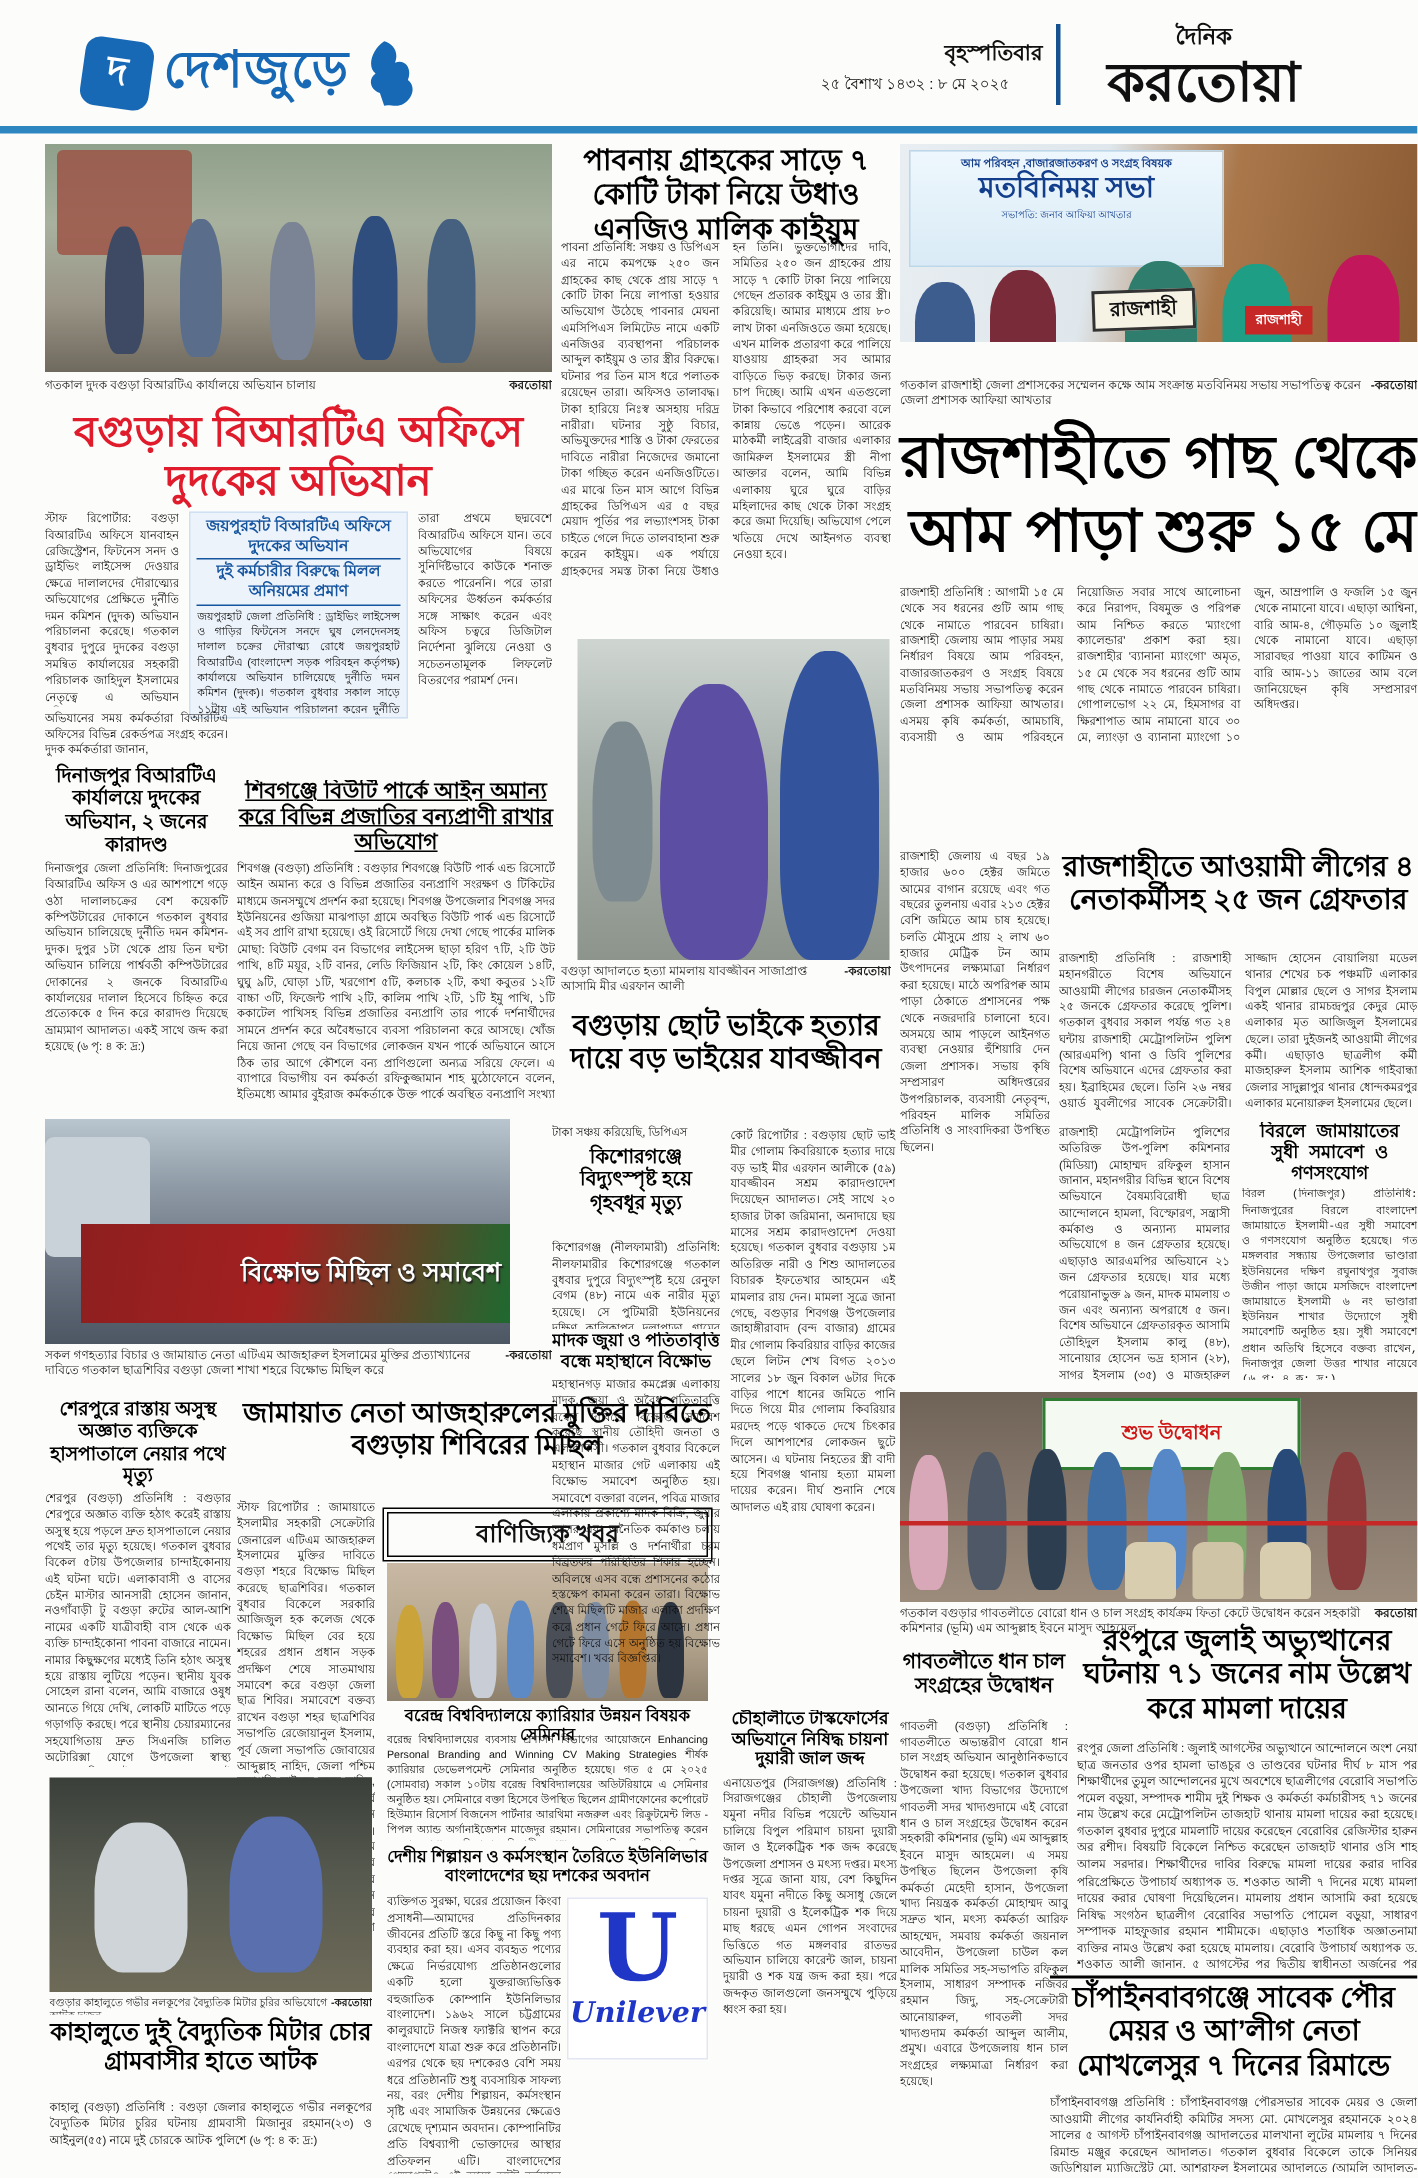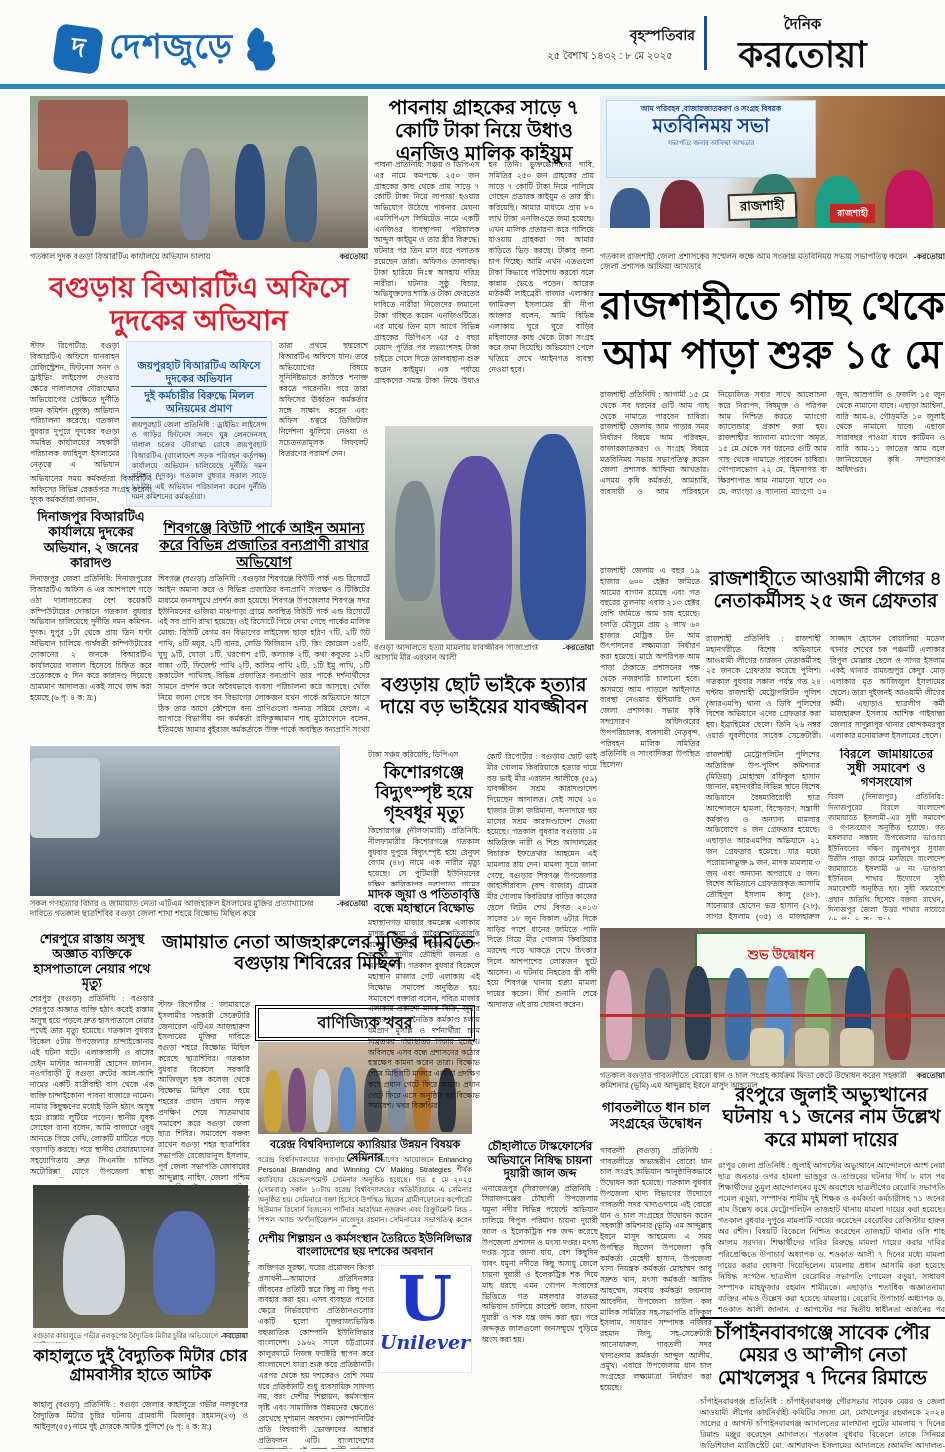--- a/index.html
+++ b/index.html
@@ -20,21 +20,21 @@
   
   .hl{font-weight:900;text-align:center;color:#000;line-height:1.18;}
   .hl-red{color:#e01b2b;}
   .body-text{font-size:7.6px;line-height:1.42;text-align:justify;overflow:hidden;}
   .cols2{column-count:2;column-gap:9px;}
   .cols3{column-count:3;column-gap:9px;}
   .caption{font-size:8px;line-height:1.3;color:#1b1b1b;overflow:hidden;}
   .caption .credit{float:right;font-weight:bold;}
   .photo{overflow:hidden;background:#b4ad9d;}
   .blob{position:absolute;border-radius:45% 45% 30% 30%;}
-  .inset-box{background:#edf3fb;border:1px solid #cfe0f2;padding:17px 4px;}
+  .inset-box{background:#edf3fb;border:1px solid #cfe0f2;padding:3px 4px;}
   .inset-head{color:#15549e;font-weight:bold;font-size:10.5px;text-align:center;
               border-bottom:1.5px solid #15549e;line-height:1.25;padding-bottom:1px;margin-bottom:2px;}
   .boxed-section{border:1.5px solid #000;outline:1px solid #000;outline-offset:2px;
                  display:flex;align-items:center;justify-content:center;
                  font-weight:900;font-size:16px;}
   .rule{background:#000;height:2px;}
   .banner-light{position:absolute;background:linear-gradient(180deg,#eef7fd,#d9ebf6);
                 border:1px solid #bcd6ea;text-align:center;padding:2px 4px;}
   .banner-green{position:absolute;background:#f4faf2;border:2px solid #2e7d32;text-align:center;padding:5px 4px;}
   .banner-redgreen{position:absolute;background:linear-gradient(100deg,#8e1f1f 0%,#a32020 45%,#1b6b30 100%);
@@ -103,20 +103,23 @@
   <div class="body-text" style="height:170px;">দিনাজপুর জেলা প্রতিনিধি: দিনাজপুরের বিআরটিএ অফিস ও এর আশপাশে গড়ে ওঠা দালালচক্রের বেশ কয়েকটি কম্পিউটারের দোকানে গতকাল বুধবার অভিযান চালিয়েছে দুর্নীতি দমন কমিশন-দুদক। দুপুর ১টা থেকে প্রায় তিন ঘণ্টা অভিযান চালিয়ে পার্শ্ববর্তী কম্পিউটারের দোকানের ২ জনকে বিআরটিএ কার্যালয়ের দালাল হিসেবে চিহ্নিত করে প্রত্যেককে ৫ দিন করে কারাদণ্ড দিয়েছে ভ্রাম্যমাণ আদালত। একই সাথে জব্দ করা হয়েছে (৬ পৃ: ৪ ক: দ্র:)</div>
 </div>
 
 <div class="abs" style="left:158px;top:520px;width:212px;height:216px;overflow:hidden;">
   <div class="hl" style="font-size:14.5px;text-decoration:underline;">শিবগঞ্জে বিউটি পার্কে আইন অমান্য করে বিভিন্ন প্রজাতির বন্যপ্রাণী রাখার অভিযোগ</div>
   <div class="body-text" style="margin-top:3px;height:168px;">শিবগঞ্জ (বগুড়া) প্রতিনিধি : বগুড়ার শিবগঞ্জে বিউটি পার্ক এন্ড রিসোর্টে আইন অমান্য করে ও বিভিন্ন প্রজাতির বন্যপ্রাণি সংরক্ষণ ও টিকিটের মাধ্যমে জনসম্মুখে প্রদর্শন করা হয়েছে। শিবগঞ্জ উপজেলার শিবগঞ্জ সদর ইউনিয়নের গুজিয়া মাঝপাড়া গ্রামে অবস্থিত বিউটি পার্ক এন্ড রিসোর্টে এই সব প্রাণি রাখা হয়েছে। ওই রিসোর্টে গিয়ে দেখা গেছে পার্কের মালিক মোছা: বিউটি বেগম বন বিভাগের লাইসেন্স ছাড়া হরিণ ৭টি, ২টি উট পাখি, ৪টি ময়ূর, ২টি বানর, লেডি ফিজিয়ান ২টি, কিং কোয়েল ১৪টি, ঘুঘু ৯টি, ঘোড়া ১টি, খরগোশ ৫টি, কলচাক ২টি, কথা কবুতর ১২টি বাচ্চা ৩টি, ফিজেন্ট পাখি ২টি, কালিম পাখি ২টি, ১টি ইমু পাখি, ১টি ককাটেল পাখিসহ বিভিন্ন প্রজাতির বন্যপ্রাণি তার পার্কে দর্শনার্থীদের সামনে প্রদর্শন করে অবৈধভাবে ব্যবসা পরিচালনা করে আসছে। খোঁজ নিয়ে জানা গেছে বন বিভাগের লোকজন যখন পার্কে অভিযানে আসে ঠিক তার আগে কৌশলে বন্য প্রাণিগুলো অন্যত্র সরিয়ে ফেলে। এ ব্যাপারে বিভাগীয় বন কর্মকর্তা রফিকুজ্জামান শাহ মুঠোফোনে বলেন, ইতিমধ্যে আমার বুইরাজ কর্মকর্তাকে উক্ত পার্কে অবস্থিত বন্যপ্রাণি সংখ্যা যাচাইবাছাই করার জন্য নির্দেশ প্রদান করা হয়েছে। এ ব্যাপারে বিউটি পার্ক এন্ড রিসোর্টের মালিক বিউটি বেগমের সাথে মুঠোফোনে যোগাযোগ করার চেষ্টা করা হলে তার ফোন বন্ধ পাওয়া যায়।</div>
 </div>
 
 <div class="abs photo" style="left:30px;top:746px;width:310px;height:150px;background:linear-gradient(180deg,#b9c6cf 0%,#8e9aa5 30%,#6d7785 60%,#4d5663 100%);">
   <div class="blob" style="left:0;top:12px;width:70px;height:80px;background:#c8d2d8;border-radius:6px;"></div>
+  <div class="banner-redgreen" style="left:24px;bottom:14px;width:270px;height:58px;">
+    <span style="font-size:17px;font-weight:900;line-height:1.15;text-shadow:1px 1px 1px #222;">বিক্ষোভ মিছিল ও সমাবেশ</span>
+  </div>
 </div>
 <div class="abs caption" style="left:30px;top:899px;width:338px;height:28px;">
   <span class="credit">-করতোয়া</span>
   <span>সকল গণহত্যার বিচার ও জামায়াত নেতা এটিএম আজহারুল ইসলামের মুক্তির প্রত্যাখ্যানের দাবিতে গতকাল ছাত্রশিবির বগুড়া জেলা শাখা শহরে বিক্ষোভ মিছিল করে</span>
 </div>
 
 <div class="abs" style="left:30px;top:932px;width:124px;height:246px;overflow:hidden;">
   <div class="hl" style="font-size:12.5px;">শেরপুরে রাস্তায় অসুস্থ অজ্ঞাত ব্যক্তিকে হাসপাতালে নেয়ার পথে মৃত্যু</div>
   <div class="body-text" style="margin-top:3px;height:185px;">শেরপুর (বগুড়া) প্রতিনিধি : বগুড়ার শেরপুরে অজ্ঞাত ব্যক্তি হঠাৎ করেই রাস্তায় অসুস্থ হয়ে পড়লে দ্রুত হাসপাতালে নেয়ার পথেই তার মৃত্যু হয়েছে। গতকাল বুধবার বিকেল ৫টায় উপজেলার চান্দাইকোনায় এই ঘটনা ঘটে। এলাকাবাসী ও বাসের চেইন মাস্টার আনসারী হোসেন জানান, নওগাঁবাড়ী টু বগুড়া রুটের আল-আশি নামের একটি যাত্রীবাহী বাস থেকে এক ব্যক্তি চান্দাইকোনা পাবনা বাজারে নামেন। নামার কিছুক্ষণের মধ্যেই তিনি হঠাৎ অসুস্থ হয়ে রাস্তায় লুটিয়ে পড়েন। স্থানীয় যুবক সোহেল রানা বলেন, আমি বাজারে ওষুধ আনতে গিয়ে দেখি, লোকটি মাটিতে পড়ে গড়াগড়ি করছে। পরে স্থানীয় চেয়ারম্যানের সহযোগিতায় দ্রুত সিএনজি চালিত অটোরিক্সা যোগে উপজেলা স্বাস্থ্য কমপ্লেক্সে নিয়ে যাই। সেখানে নেয়ার পথেই তার মৃত্যু হয়। কর্তব্যরত চিকিৎসক তাকে মৃত ঘোষণা করেন। তার পরিচয় শনাক্তে কাজ করছে পুলিশ।</div>
 </div>
@@ -170,21 +173,21 @@
 </div>
 <div class="abs caption" style="left:374px;top:643px;width:220px;height:26px;">
   <span class="credit">-করতোয়া</span>
   <span>বগুড়া আদালতে হত্যা মামলায় যাবজ্জীবন সাজাপ্রাপ্ত আসামি মীর এরফান আলী</span>
 </div>
 <div class="abs hl" style="left:374px;top:674px;width:220px;height:70px;font-size:19px;">বগুড়ায় ছোট ভাইকে হত্যার দায়ে বড় ভাইয়ের যাবজ্জীবন</div>
 <div class="abs body-text" style="left:487px;top:752px;width:110px;height:382px;">কোর্ট রিপোর্টার : বগুড়ায় ছোট ভাই মীর গোলাম কিবরিয়াকে হত্যার দায়ে বড় ভাই মীর এরফান আলীকে (৫৯) যাবজ্জীবন সশ্রম কারাদণ্ডাদেশ দিয়েছেন আদালত। সেই সাথে ২০ হাজার টাকা জরিমানা, অনাদায়ে ছয় মাসের সশ্রম কারাদণ্ডাদেশ দেওয়া হয়েছে। গতকাল বুধবার বগুড়ায় ১ম অতিরিক্ত নারী ও শিশু আদালতের বিচারক ইফতেখার আহমেন এই মামলার রায় দেন। মামলা সূত্রে জানা গেছে, বগুড়ার শিবগঞ্জ উপজেলার জাহাঙ্গীরাবাদ (বন্দ বাজার) গ্রামের মীর গোলাম কিবরিয়ার বাড়ির কাজের ছেলে লিটন শেখ বিগত ২০১৩ সালের ১৮ জুন বিকাল ৬টার দিকে বাড়ির পাশে ধানের জমিতে পানি দিতে গিয়ে মীর গোলাম কিবরিয়ার মরদেহ পড়ে থাকতে দেখে চিৎকার দিলে আশপাশের লোকজন ছুটে আসেন। এ ঘটনায় নিহতের স্ত্রী বাদী হয়ে শিবগঞ্জ থানায় হত্যা মামলা দায়ের করেন। দীর্ঘ শুনানি শেষে আদালত এই রায় ঘোষণা করেন।</div>
 
 <div class="abs" style="left:368px;top:750px;width:112px;height:136px;overflow:hidden;">
   <div class="lead-in" style="height:11px;overflow:hidden;">টাকা সঞ্চয় করিয়েছি, ডিপিএস</div>
-  <div class="hl" style="font-size:17px;margin:2px 0 3px;">কিশোরগঞ্জে বিদ্যুৎস্পৃষ্ট হয়ে গৃহবধূর মৃত্যু</div>
+  <div class="hl" style="font-size:13px;margin:2px 0 18px;">কিশোরগঞ্জে বিদ্যুৎস্পৃষ্ট হয়ে গৃহবধূর মৃত্যু</div>
   <div class="body-text" style="height:92px;">কিশোরগঞ্জ (নীলফামারী) প্রতিনিধি: নীলফামারীর কিশোরগঞ্জে গতকাল বুধবার দুপুরে বিদ্যুৎস্পৃষ্ট হয়ে রেনুফা বেগম (৪৮) নামে এক নারীর মৃত্যু হয়েছে। সে পুটিমারী ইউনিয়নের দক্ষিণ কালিকাপুর দলাপাড়া গ্রামের অনিছার রহমানের স্ত্রী। থানা সূত্র জানায়, গতকাল বুধবার দুপুরে রাইস কুকারে চাল দিয়ে পরিবারের অন্যান্য কাজ শেষে রেনুফা বেগম ভাত হয়েছে কিনা দেখতে রাইস কুকারে হাত দেন। এসময় তিনি বিদ্যুৎস্পৃষ্ট হয়ে চিৎকার দিলে পরিবারের লোকজন এসে মেইনসুইচ বন্ধ করে তাকে উদ্ধার করে। পরে তাকে কিশোরগঞ্জ উপজেলা স্বাস্থ্য কমপ্লেক্সে নিয়ে গেলে কর্তব্যরত চিকিৎসক তাকে মৃত ঘোষণা করেন।</div>
 </div>
 
 <div class="abs" style="left:368px;top:888px;width:112px;height:338px;overflow:hidden;">
   <div class="hl" style="font-size:11.5px;margin-bottom:3px;">মাদক জুয়া ও পতিতাবৃত্তি বন্ধে মহাস্থানে বিক্ষোভ</div>
   <div class="body-text" style="height:300px;">মহাস্থানগড় মাজার কমপ্লেক্স এলাকায় মাদক, জুয়া ও অবৈধ পতিতাবৃত্তি বন্ধের দাবিতে বিক্ষোভ সমাবেশ করেছে স্থানীয় তৌহিদী জনতা ও এলাকাবাসী। গতকাল বুধবার বিকেলে মহাস্থান মাজার গেট এলাকায় এই বিক্ষোভ সমাবেশ অনুষ্ঠিত হয়। সমাবেশে বক্তারা বলেন, পবিত্র মাজার এলাকায় প্রকাশ্যে মাদক বিক্রি, জুয়ার আসর এবং অনৈতিক কর্মকাণ্ড চলায় ধর্মপ্রাণ মুসল্লি ও দর্শনার্থীরা চরম বিব্রতকর পরিস্থিতির শিকার হচ্ছেন। অবিলম্বে এসব বন্ধে প্রশাসনের কঠোর হস্তক্ষেপ কামনা করেন তারা। বিক্ষোভ শেষে মিছিলটি মাজার এলাকা প্রদক্ষিণ করে প্রধান গেটে ফিরে আসে। প্রধান গেটে ফিরে এসে অনুষ্ঠিত হয় বিক্ষোভ সমাবেশ। খবর বিজ্ঞপ্তির।</div>
 </div>
 
 <div class="abs" style="left:482px;top:1140px;width:116px;height:310px;overflow:hidden;">
   <div class="hl" style="font-size:11.5px;margin-bottom:3px;">চৌহালীতে টাস্কফোর্সের অভিযানে নিষিদ্ধ চায়না দুয়ারী জাল জব্দ</div>
@@ -203,25 +206,25 @@
   <div class="blob" style="left:215px;top:80px;width:46px;height:72px;background:#1f9e86;"></div>
   <div class="blob" style="left:285px;top:74px;width:48px;height:78px;background:#c2185b;"></div>
   <div class="nameplate" style="left:128px;bottom:8px;"><span>রাজশাহী</span></div>
   <div class="red-tag" style="right:70px;top:108px;"><span>রাজশাহী</span></div>
 </div>
 <div class="abs caption" style="left:600px;top:252px;width:345px;height:26px;">
   <span class="credit">-করতোয়া</span>
   <span>গতকাল রাজশাহী জেলা প্রশাসকের সম্মেলন কক্ষে আম সংক্রান্ত মতবিনিময় সভায় সভাপতিত্ব করেন জেলা প্রশাসক আফিয়া আখতার</span>
 </div>
 
-<div class="abs hl" style="left:600px;top:282px;width:345px;height:100px;font-size:39px;line-height:1.25;">রাজশাহীতে গাছ থেকে আম পাড়া শুরু ১৫ মে</div>
+<div class="abs hl" style="left:600px;top:282px;width:345px;height:100px;font-size:39px;line-height:1.25;text-align:right;">রাজশাহীতে গাছ থেকে আম পাড়া শুরু ১৫ মে</div>
 <div class="abs body-text cols3" style="left:600px;top:390px;width:345px;height:170px;">রাজশাহী প্রতিনিধি : আগামী ১৫ মে থেকে সব ধরনের গুটি আম গাছ থেকে নামাতে পারবেন চাষিরা। রাজশাহী জেলায় আম পাড়ার সময় নির্ধারণ বিষয়ে আম পরিবহন, বাজারজাতকরণ ও সংগ্রহ বিষয়ে মতবিনিময় সভায় সভাপতিত্ব করেন জেলা প্রশাসক আফিয়া আখতার। এসময় কৃষি কর্মকর্তা, আমচাষি, ব্যবসায়ী ও আম পরিবহনে নিয়োজিত সবার সাথে আলোচনা করে নিরাপদ, বিষমুক্ত ও পরিপক্ব আম নিশ্চিত করতে 'ম্যাংগো ক্যালেন্ডার' প্রকাশ করা হয়। রাজশাহীর 'ব্যানানা ম্যাংগো' অমৃত, ১৫ মে থেকে সব ধরনের গুটি আম গাছ থেকে নামাতে পারবেন চাষিরা। গোপালভোগ ২২ মে, হিমসাগর বা ক্ষিরশাপাত আম নামানো যাবে ৩০ মে, ল্যাংড়া ও ব্যানানা ম্যাংগো ১০ জুন, আম্রপালি ও ফজলি ১৫ জুন থেকে নামানো যাবে। এছাড়া আশ্বিনা, বারি আম-৪, গৌড়মতি ১০ জুলাই থেকে নামানো যাবে। এছাড়া সারাবছর পাওয়া যাবে কাটিমন ও বারি আম-১১ জাতের আম বলে জানিয়েছেন কৃষি সম্প্রসারণ অধিদপ্তর।</div>
 <div class="abs body-text" style="left:600px;top:566px;width:100px;height:356px;">রাজশাহী জেলায় এ বছর ১৯ হাজার ৬০০ হেক্টর জমিতে আমের বাগান রয়েছে এবং গত বছরের তুলনায় এবার ২১৩ হেক্টর বেশি জমিতে আম চাষ হয়েছে। চলতি মৌসুমে প্রায় ২ লাখ ৬০ হাজার মেট্রিক টন আম উৎপাদনের লক্ষ্যমাত্রা নির্ধারণ করা হয়েছে। মাঠে অপরিপক্ব আম পাড়া ঠেকাতে প্রশাসনের পক্ষ থেকে নজরদারি চালানো হবে। অসময়ে আম পাড়লে আইনগত ব্যবস্থা নেওয়ার হুঁশিয়ারি দেন জেলা প্রশাসক। সভায় কৃষি সম্প্রসারণ অধিদপ্তরের উপপরিচালক, ব্যবসায়ী নেতৃবৃন্দ, পরিবহন মালিক সমিতির প্রতিনিধি ও সাংবাদিকরা উপস্থিত ছিলেন।</div>
 
-<div class="abs hl" style="left:706px;top:568px;width:239px;height:60px;font-size:19px;font-family:Liberation Serif, serif;">রাজশাহীতে আওয়ামী লীগের ৪ নেতাকর্মীসহ ২৫ জন গ্রেফতার</div>
+<div class="abs hl" style="left:706px;top:568px;width:239px;height:60px;font-size:19px;">রাজশাহীতে আওয়ামী লীগের ৪ নেতাকর্মীসহ ২৫ জন গ্রেফতার</div>
 <div class="abs body-text cols2" style="left:706px;top:634px;width:239px;height:110px;">রাজশাহী প্রতিনিধি : রাজশাহী মহানগরীতে বিশেষ অভিযানে আওয়ামী লীগের চারজন নেতাকর্মীসহ ২৫ জনকে গ্রেফতার করেছে পুলিশ। গতকাল বুধবার সকাল পর্যন্ত গত ২৪ ঘন্টায় রাজশাহী মেট্রোপলিটন পুলিশ (আরএমপি) থানা ও ডিবি পুলিশের বিশেষ অভিযানে এদের গ্রেফতার করা হয়। ইব্রাহিমের ছেলে। তিনি ২৬ নম্বর ওয়ার্ড যুবলীগের সাবেক সেক্রেটারী। সাজ্জাদ হোসেন বোয়ালিয়া মডেল থানার শেখের চক পঞ্চমটি এলাকার বিপুল মোল্লার ছেলে ও সাগর ইসলাম একই থানার রামচন্দ্রপুর কেদুর মোড় এলাকার মৃত আজিজুল ইসলামের ছেলে। তারা দুইজনই আওয়ামী লীগের কর্মী। এছাড়াও ছাত্রলীগ কর্মী মাজহারুল ইসলাম আশিক গাইবান্ধা জেলার সাদুল্লাপুর থানার ধোন্দকমরপুর এলাকার মনোয়ারুল ইসলামের ছেলে।</div>
 <div class="abs body-text" style="left:706px;top:750px;width:114px;height:172px;">রাজশাহী মেট্রোপলিটন পুলিশের অতিরিক্ত উপ-পুলিশ কমিশনার (মিডিয়া) মোহাম্মদ রফিকুল হাসান জানান, মহানগরীর বিভিন্ন স্থানে বিশেষ অভিযানে বৈষম্যবিরোধী ছাত্র আন্দোলনে হামলা, বিস্ফোরণ, সন্ত্রাসী কর্মকাণ্ড ও অন্যান্য মামলার অভিযোগে ৪ জন গ্রেফতার হয়েছে। এছাড়াও আরএমপির অভিযানে ২১ জন গ্রেফতার হয়েছে। যার মধ্যে পরোয়ানাভুক্ত ৯ জন, মাদক মামলায় ৩ জন এবং অন্যান্য অপরাধে ৫ জন। বিশেষ অভিযানে গ্রেফতারকৃত আসামি তৌহিদুল ইসলাম কালু (৪৮), সানোয়ার হোসেন ভদ্র হাসান (২৮), সাগর ইসলাম (৩৫) ও মাজহারুল ইসলাম আশিক (২২)। তৌহিদুল ইসলাম রাজশাহী মহানগরীর চন্দ্রিমা থানার মেহেরচণ্ডী পূর্বপাড়ার মৃত</div>
 
 <div class="abs" style="left:828px;top:748px;width:117px;height:176px;overflow:hidden;font-family:Liberation Mono, monospace;">
   <div class="hl" style="font-size:12px;margin-bottom:2px;">বিরলে জামায়াতের সুধী সমাবেশ ও গণসংযোগ</div>
   <div class="body-text" style="font-size:7.2px;height:128px;">বিরল (দিনাজপুর) প্রতিনিধি: দিনাজপুরের বিরলে বাংলাদেশ জামায়াতে ইসলামী-এর সুধী সমাবেশ ও গণসংযোগ অনুষ্ঠিত হয়েছে। গত মঙ্গলবার সন্ধ্যায় উপজেলার ভাণ্ডারা ইউনিয়নের দক্ষিণ রঘুনাথপুর সুবাজ উজীন পাড়া জামে মসজিদে বাংলাদেশ জামায়াতে ইসলামী ৬ নং ভাণ্ডারা ইউনিয়ন শাখার উদ্যোগে সুধী সমাবেশটি অনুষ্ঠিত হয়। সুধী সমাবেশে প্রধান অতিথি হিসেবে বক্তব্য রাখেন, দিনাজপুর জেলা উত্তর শাখার নায়েবে (৬ পৃ: ৪ ক: দ্র:)</div>
 </div>
 
 <div class="abs photo" style="left:600px;top:928px;width:345px;height:140px;background:linear-gradient(180deg,#6f6257 0%,#84766a 45%,#9b8c7c 100%);">
   <div class="banner-green" style="left:95px;top:4px;width:160px;height:34px;">

